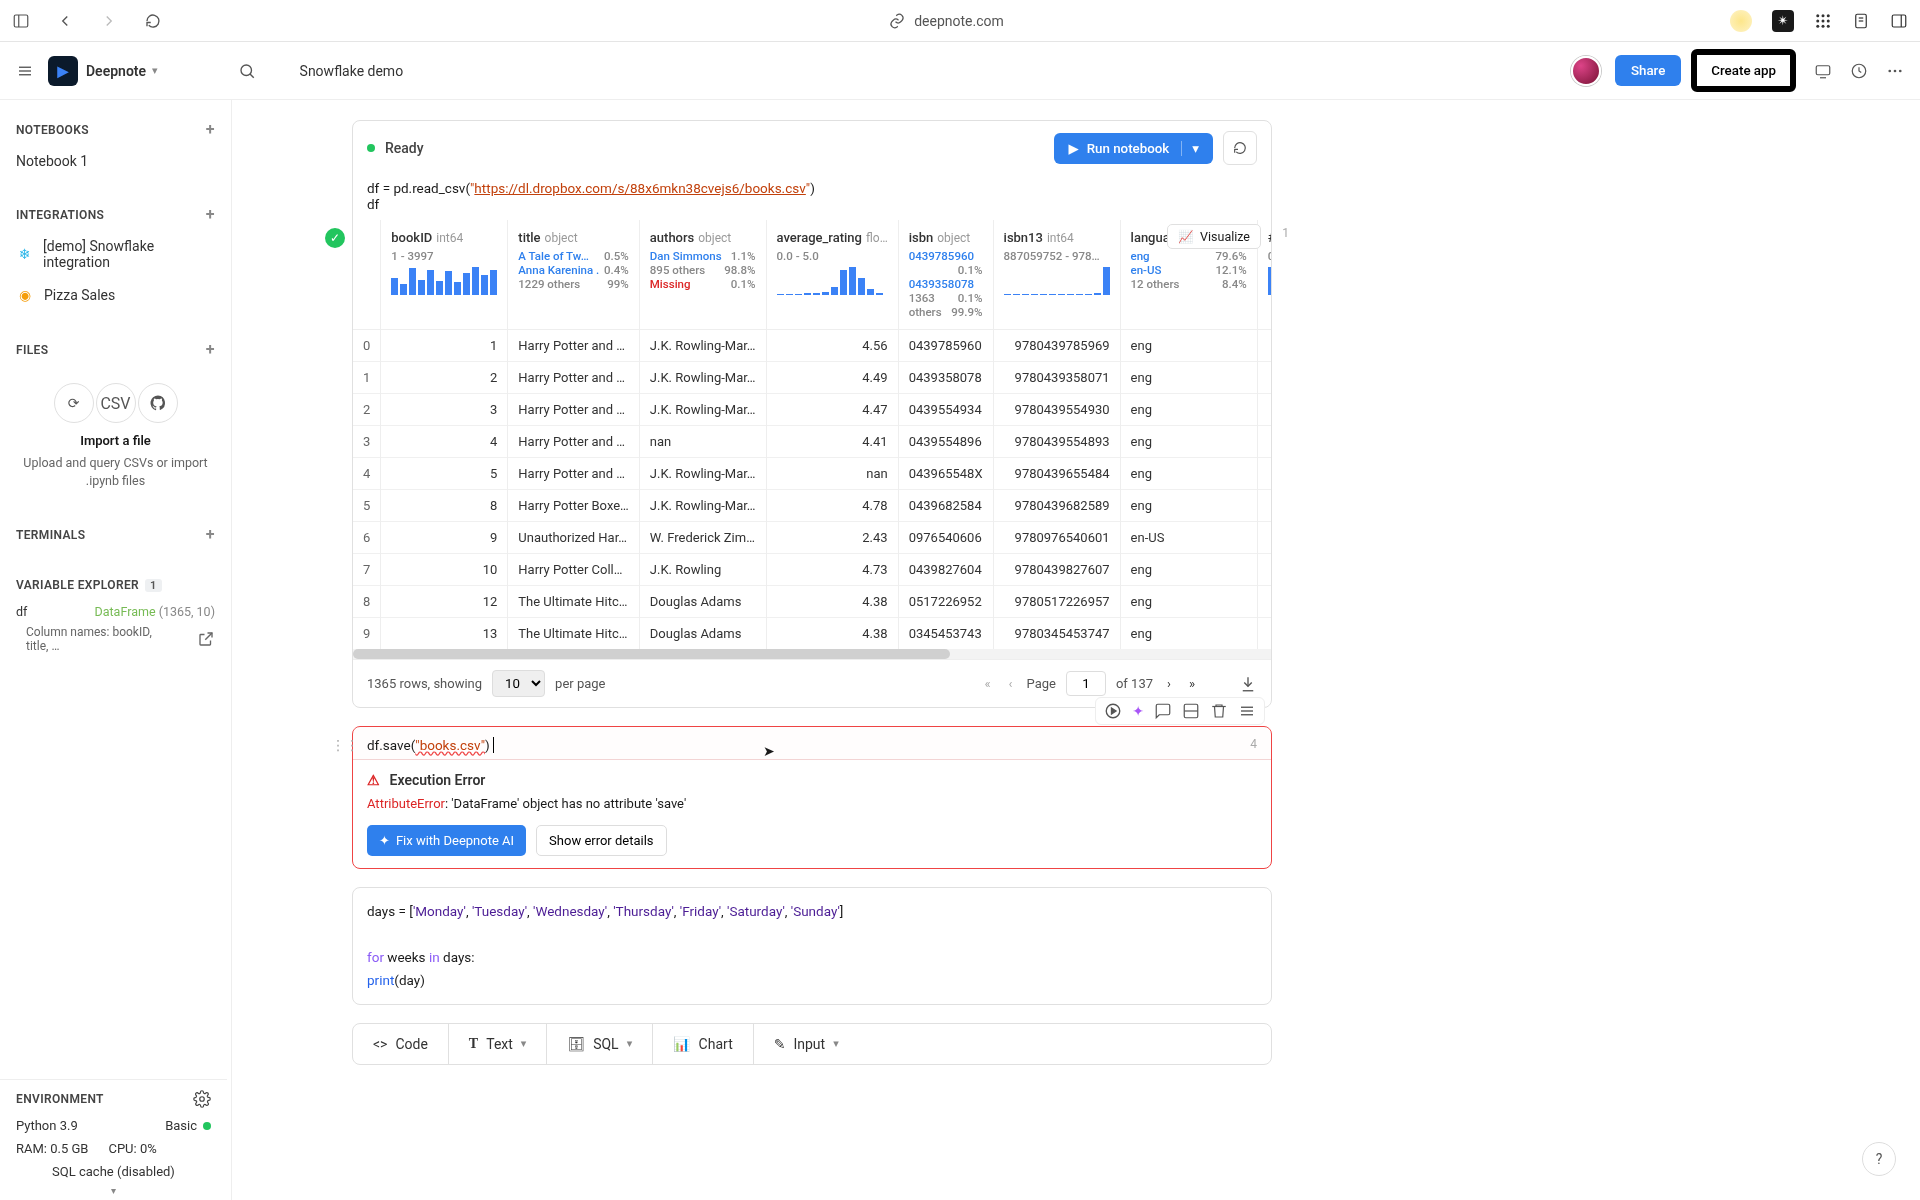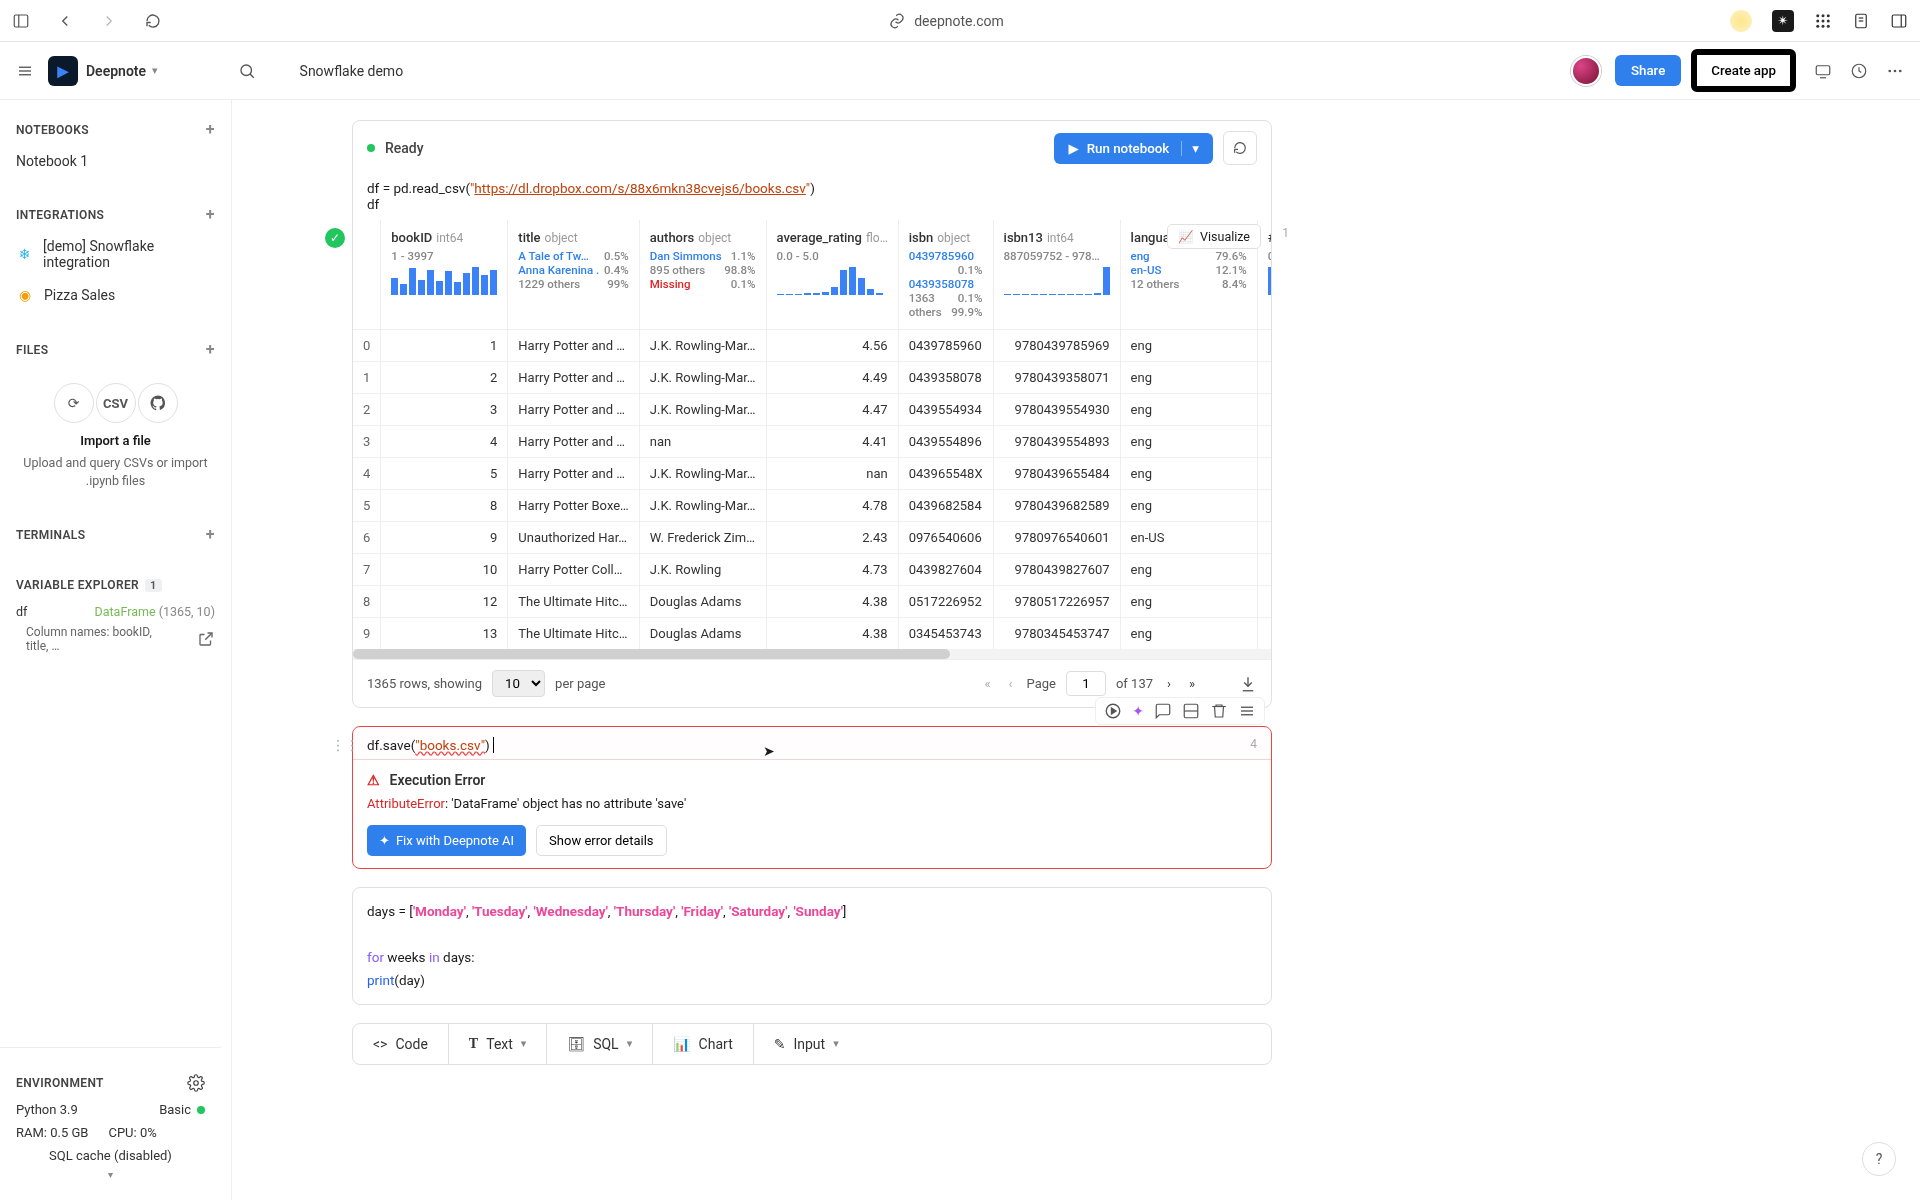--- a/index.html
+++ b/index.html
@@ -41,21 +41,21 @@
 .file-circle-row { display:flex; justify-content:center; gap: 2px; margin: 6px 0 10px; }
 .file-circle { width: 40px; height: 40px; border-radius: 50%; border: 1px solid #e0e0e0; background:#fff; display:flex;align-items:center;justify-content:center;color:#555; }
 .file-circle.mid { position: relative; z-index: 2; }
 .files-drop .title { font-weight: 600; font-size: 13px; margin-top: 6px; }
 .files-drop .sub { color: #666; font-size: 12.5px; margin-top: 6px; line-height: 1.4; }
 .var-badge { background:#eef0f2;color:#555;border-radius:3px;padding:0 5px;font-size:11px;margin-left:6px; }
 .var-row { padding: 6px 16px; font-family: ui-monospace, Menlo, monospace; font-size: 12.5px; color:#333; display:flex; justify-content:space-between; align-items:center; }
 .var-row .type { color:#7b5; }
 .var-row .shape { color:#888; }
 .var-sub { padding: 0 16px 10px; font-family: ui-monospace, Menlo, monospace; font-size:12px; color:#666; display:flex; align-items:center; gap:20px;margin-left:10px; }
-.env-block { position:absolute; bottom:0; left:0; right:10px; border-top:1px solid #eee; padding:20px 16px; }
+.env-block { position:absolute; bottom:0; left:0; right:4px; border-top:1px solid #eee; padding:4px 16px; }
 .env-block h4 { padding:0; margin-bottom:10px; display:flex; justify-content:space-between; }
 .env-line { display:flex; justify-content:space-between; font-size:13px; color:#333; margin-bottom:8px; }
 .env-line .status-dot { width:8px;height:8px;border-radius:50%;background:#22c55e;display:inline-block;margin-left:6px; }
 .env-mem { font-size:13px; color:#333; display:flex; gap:20px; margin-bottom:8px; }
 .env-cache { font-size:13px; color:#333; display:flex; align-items:center; gap:6px;flex-direction:column; }
 
 
 .canvas { flex:1; overflow:auto; background:#fff; padding: 20px 40px 80px 120px; position:relative; }
 .cell { border:1px solid #e0e0e0; border-radius:8px; background:#fff; margin-bottom:18px; width: 920px; }
 .cell-header { display:flex; align-items:center; padding:10px 14px; gap:10px; border-bottom:1px solid transparent; }
@@ -113,21 +113,21 @@
 .error-msg .attr { color:#dc2626; }
 .error-actions { display:flex; gap:10px; margin-top:14px; }
 .fix-btn { background:#2f80ed;color:#fff;border:none;border-radius:5px;padding:7px 12px;font-size:13px;display:flex;align-items:center;gap:6px;cursor:pointer; }
 .detail-btn { background:#fff;border:1px solid #ddd;border-radius:5px;padding:7px 12px;font-size:13px;cursor:pointer; }
 .cursor-arrow { position:absolute; top:16px; left:410px; font-size:14px; }
 
 
 .cell.plain .code-block { padding:12px 14px; font-family:ui-monospace,Menlo,monospace; font-size:13.5px; line-height:1.7; }
 .kw { color:#8b5cf6; }
 .fn { color:#2563eb; }
-.str2 { color:#ec4899;font-weight:bold; }
+.str2 { color:#4c1d95; }
 
 
 .add-bar { width:920px; display:flex; border:1px solid #e0e0e0; border-radius:8px; overflow:hidden; }
 .add-bar .seg { flex:0 0 auto; padding:12px 20px; display:flex; align-items:center; gap:8px; border-right:1px solid #e0e0e0; cursor:pointer; color:#333; }
 .add-bar .seg:last-child { border-right:none; flex:1; }
 .add-bar .seg .chev { color:#888; font-size:11px; }
 
 
 .help-bubble { position:fixed; right:24px; bottom:24px; width:34px;height:34px;border:1px solid #ddd;border-radius:50%;display:flex;align-items:center;justify-content:center;color:#555;background:#fff; }
 
@@ -276,21 +276,21 @@
     </div>
     <div class="section-gap"></div>
 
     <h4>
         <span>FILES</span>
         <span class="plus">+</span>
       </h4>
     <div class="files-drop">
       <div class="file-circle-row">
         <div class="file-circle">⟳</div>
-        <div class="file-circle mid" style="font-size:13px;font-weight:700;">CSV</div>
+        <div class="file-circle mid" style="font-size:16px;font-weight:400;">CSV</div>
         <div class="file-circle">
             <svg width="18" height="18" viewBox="0 0 24 24" fill="currentColor">
               <path d="M12 2a10 10 0 0 0-3.2 19.5c.5.1.7-.2.7-.5v-1.8c-2.8.6-3.4-1.3-3.4-1.3-.5-1.2-1.1-1.5-1.1-1.5-.9-.6.1-.6.1-.6 1 .1 1.5 1 1.5 1 .9 1.5 2.4 1.1 3 .8.1-.6.3-1.1.6-1.3-2.2-.3-4.6-1.1-4.6-5 0-1.1.4-2 1-2.7-.1-.3-.4-1.3.1-2.6 0 0 .8-.3 2.7 1a9.4 9.4 0 0 1 5 0c1.9-1.3 2.7-1 2.7-1 .5 1.3.2 2.3.1 2.6.6.7 1 1.6 1 2.7 0 3.9-2.4 4.7-4.6 5 .4.3.7.9.7 1.8v2.7c0 .3.2.6.7.5A10 10 0 0 0 12 2z"></path>
             </svg>
           </div>
       </div>
       <div class="title">Import a file</div>
       <div class="sub">Upload and query CSVs or import .ipynb files</div>
     </div>
     <div class="section-gap"></div>

